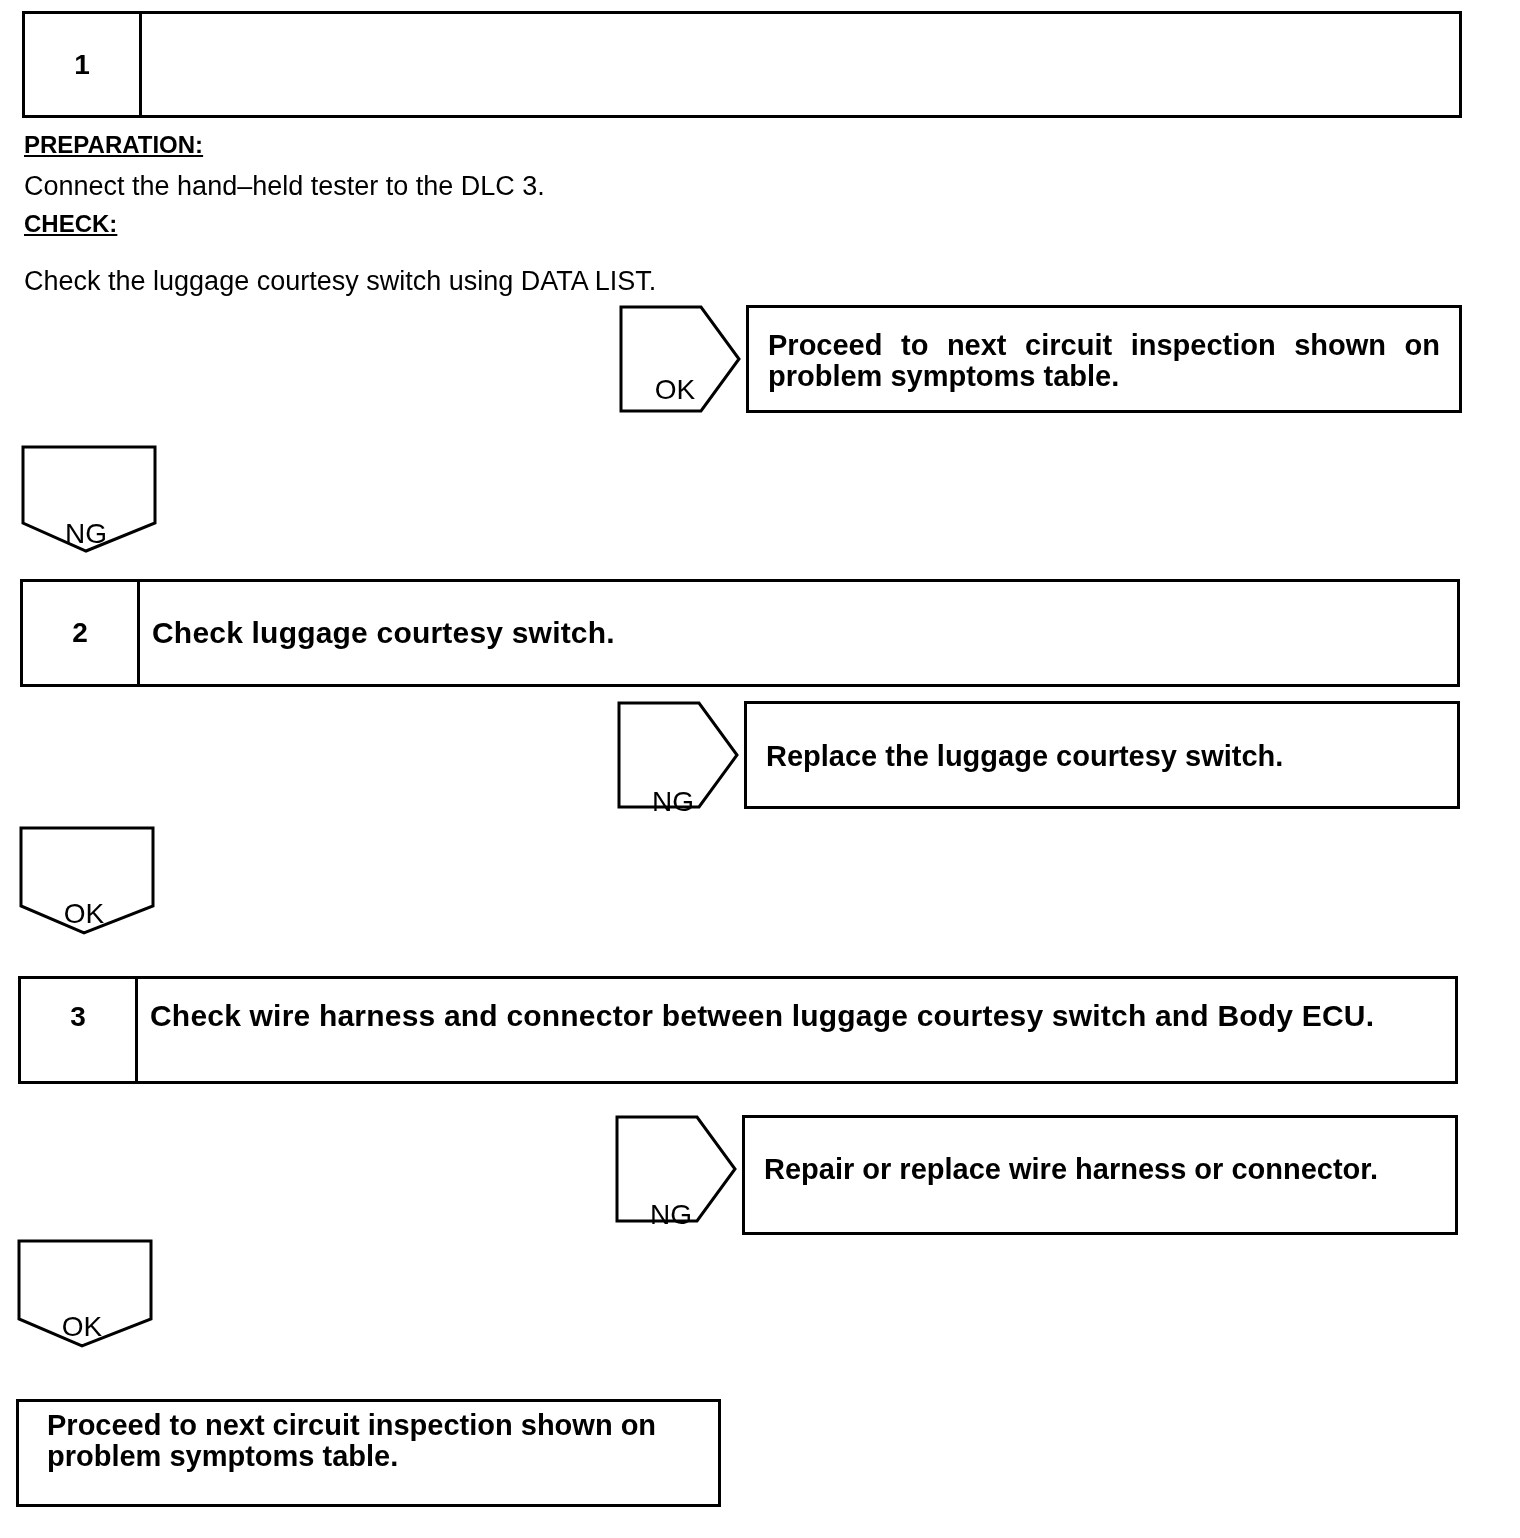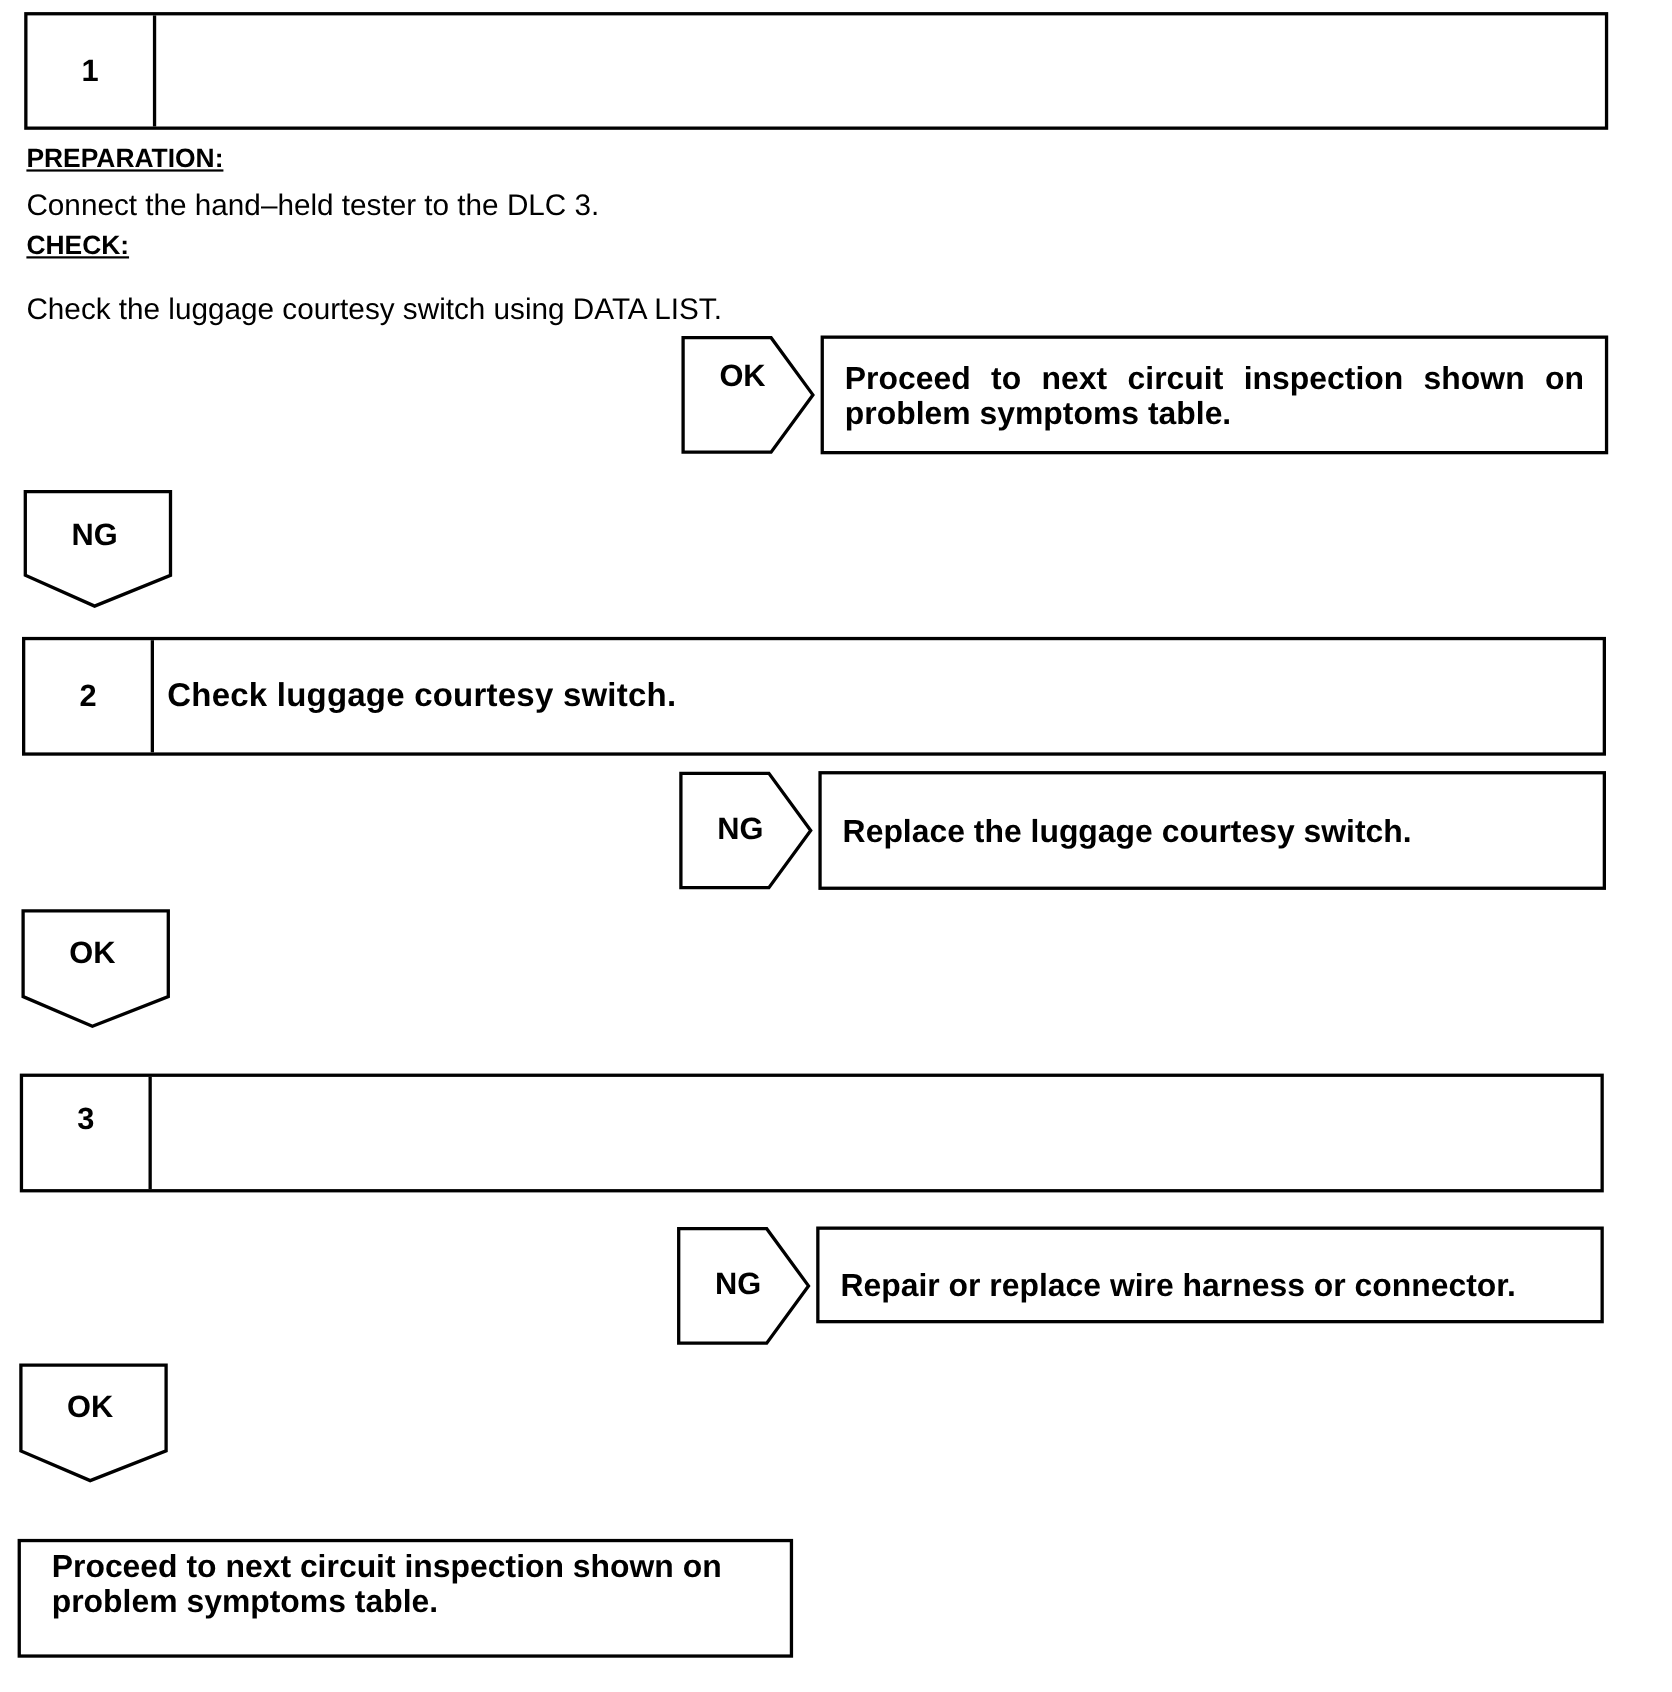--- a/index.html
+++ b/index.html
@@ -16,21 +16,21 @@
       font-weight: bold; font-size: 28px; flex: 0 0 auto;
     }
     .step-title {
       font-weight: bold; font-size: 30px; padding: 0 12px; display: flex; align-items: center;
       line-height: 34px; letter-spacing: 0.2px;
     }
     .heading { font-weight: bold; font-size: 24px; text-decoration: underline; }
     .body-text { font-size: 27px; }
     svg.shape { position: absolute; overflow: visible; }
     .shape-label {
-      position: absolute; font-weight: bold; font-size: 28px; text-align: center;
+      position: absolute; font-weight: normal; font-size: 28px; text-align: center; margin-top: 48px;
     }
     .result-box {
       border: 3px solid #000; background: #fff; font-weight: bold; font-size: 29px;
       line-height: 31px; padding: 0 19px;
     }
     .justify { text-align: justify; text-align-last: left; }
   </style>
 </head>
 <body>
 
@@ -69,27 +69,28 @@
   <span>Replace the luggage courtesy switch.</span>
 </div>
 
 <svg class="shape" style="left:19px; top:826px;" width="137" height="110">
   <polygon points="2,2 134,2 134,80 65,107 2,80" fill="#fff" stroke="#000" stroke-width="3"></polygon>
 </svg>
 <div class="shape-label" style="left:48px; top:850px; width:72px;">OK</div>
 
 <div class="abs step-box" style="left:18px; top:976px; width:1440px; height:108px;">
   <div class="step-num" style="width:114px; align-items:flex-start; padding-top:22px;">3</div>
+  <div class="step-title" style="align-items:flex-start; padding-top:20px; padding-right:30px;">Check wire harness and connector between luggage courtesy switch and Body ECU.</div>
 </div>
 
 <svg class="shape" style="left:615px; top:1115px;" width="124" height="109">
   <polygon points="2,2 82,2 120,54 82,106 2,106" fill="#fff" stroke="#000" stroke-width="3"></polygon>
 </svg>
 <div class="shape-label" style="left:635px; top:1151px; width:72px;">NG</div>
-<div class="abs result-box" style="left:742px; top:1115px; width:716px; height:88px; padding-top:36px;">
+<div class="abs result-box" style="left:742px; top:1115px; width:716px; height:120px; padding-top:36px;">
   <span>Repair or replace wire harness or connector.</span>
 </div>
 
 <svg class="shape" style="left:17px; top:1239px;" width="137" height="110">
   <polygon points="2,2 134,2 134,80 65,107 2,80" fill="#fff" stroke="#000" stroke-width="3"></polygon>
 </svg>
 <div class="shape-label" style="left:46px; top:1263px; width:72px;">OK</div>
 
 <div class="abs result-box" style="left:16px; top:1399px; width:705px; height:108px; padding-left:28px; padding-top:8px;">
   <span>Proceed to next circuit inspection shown on problem symptoms table.</span>

